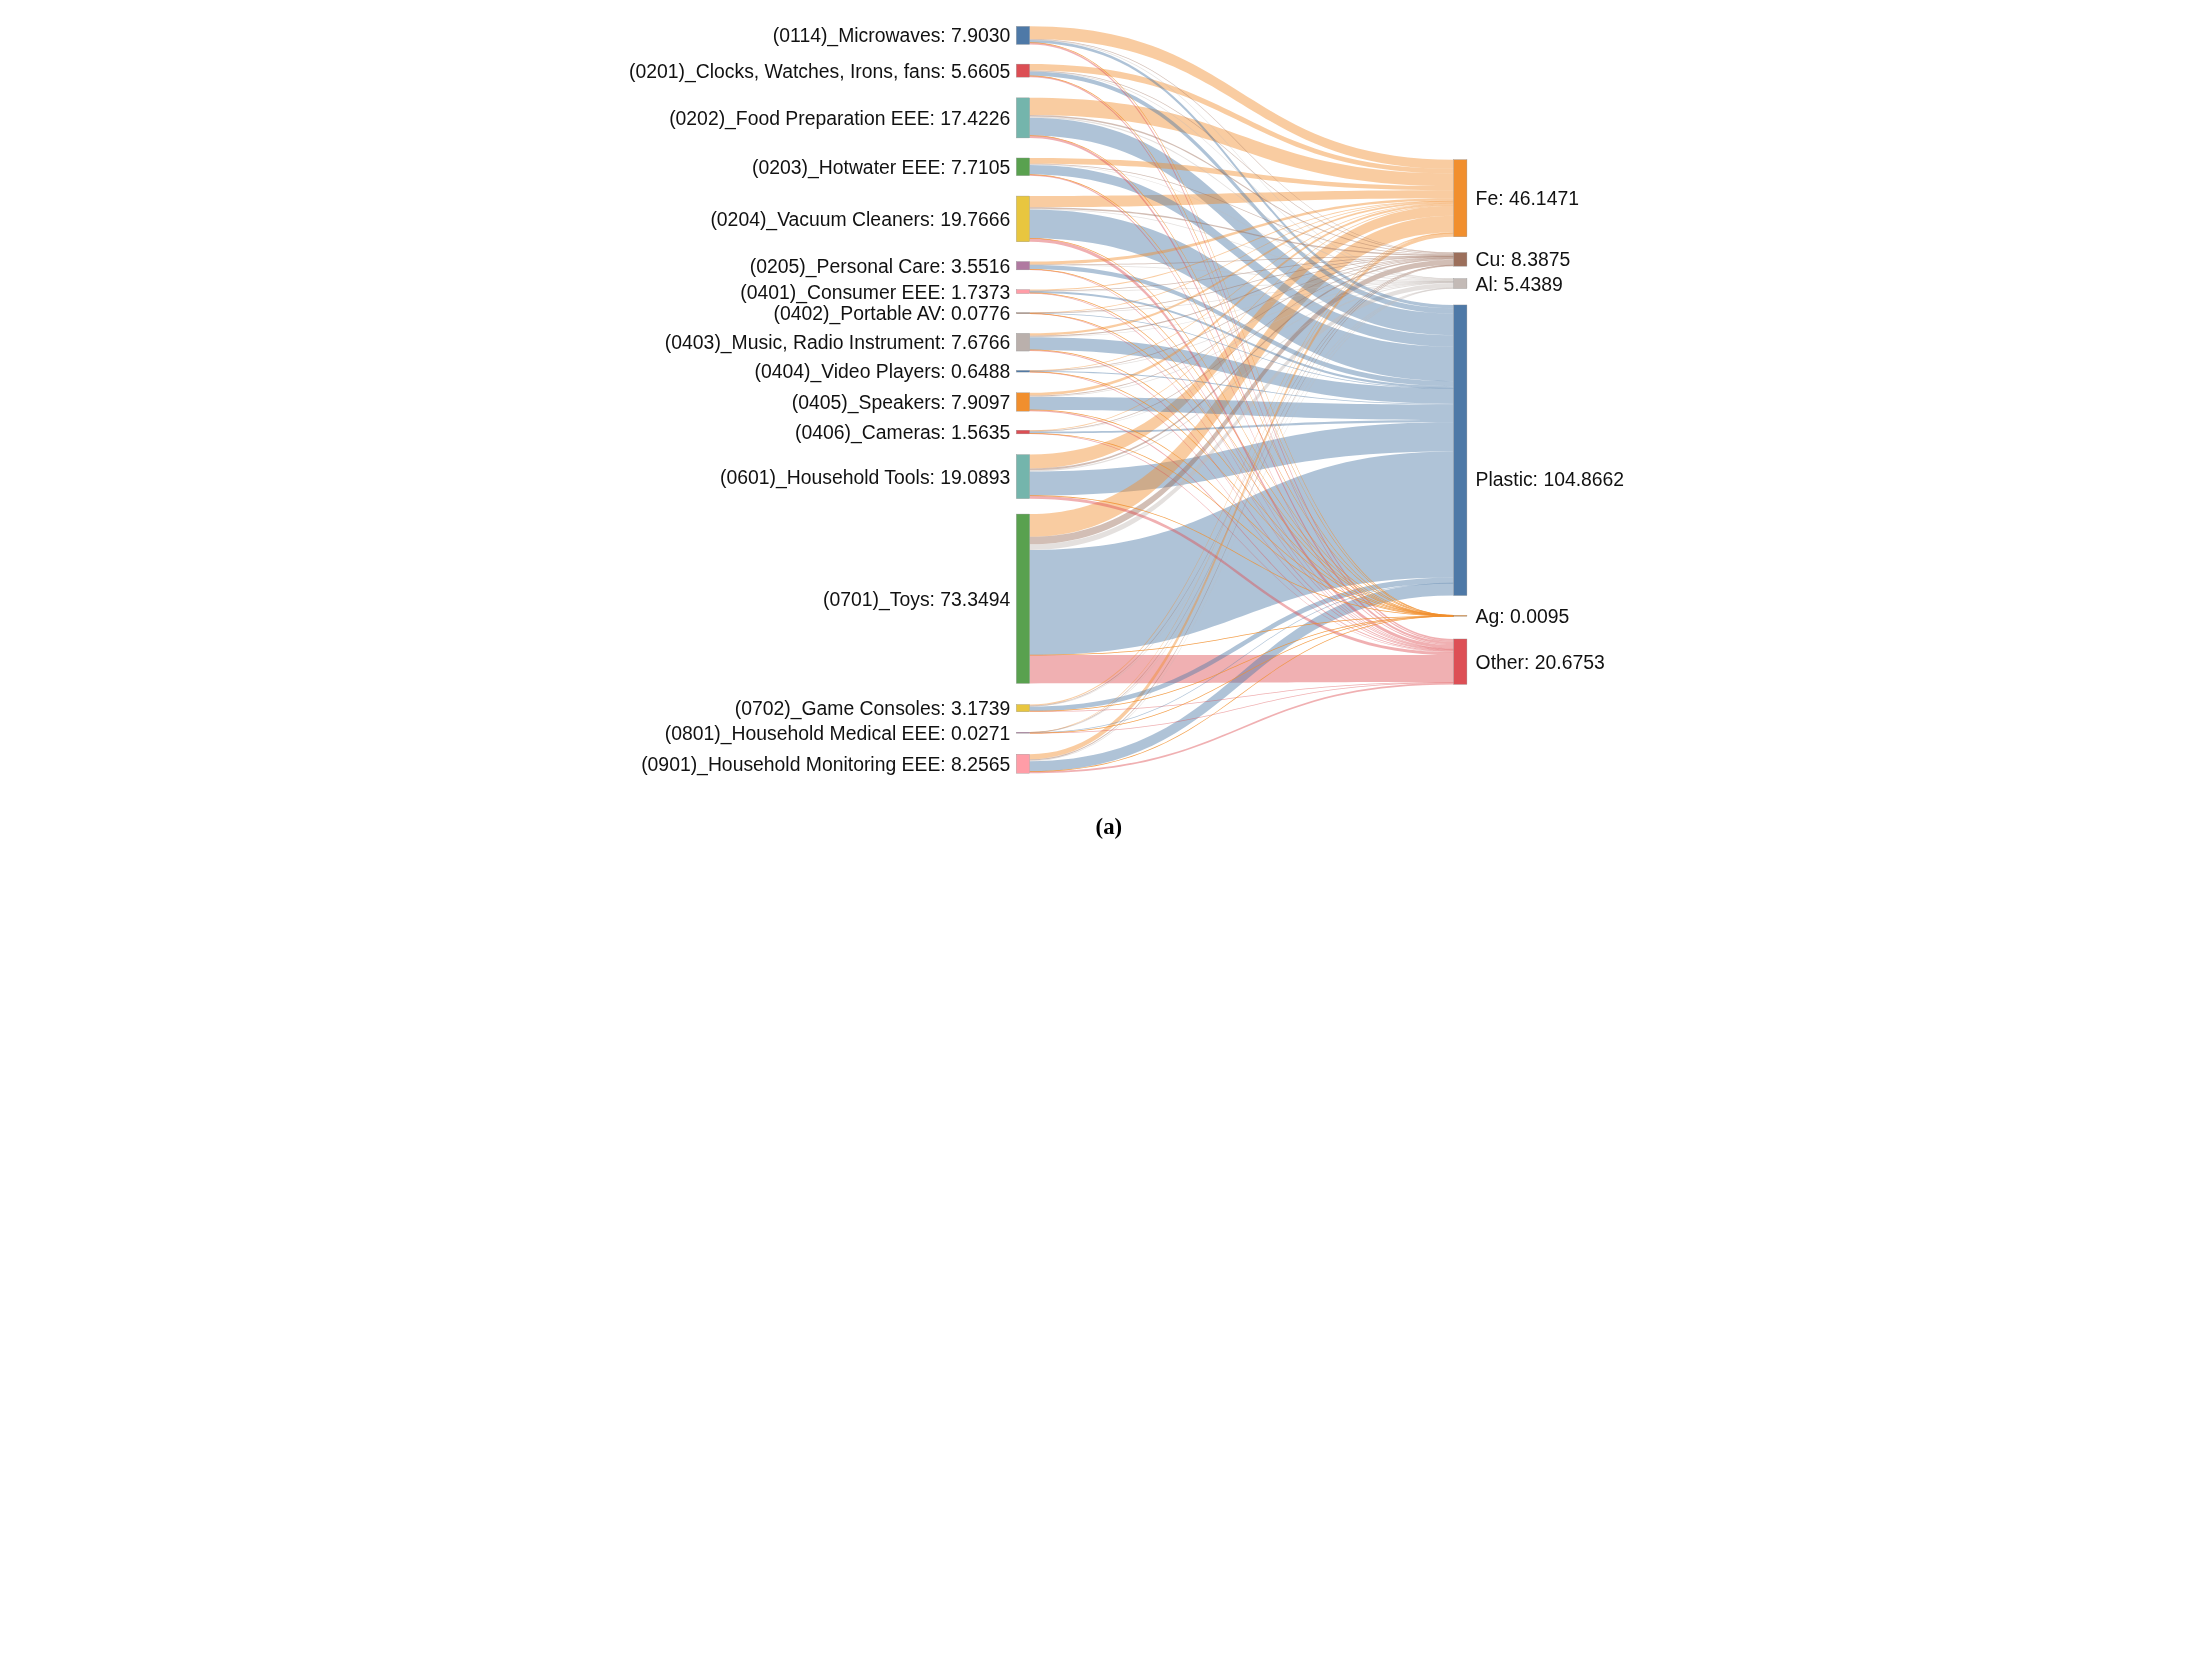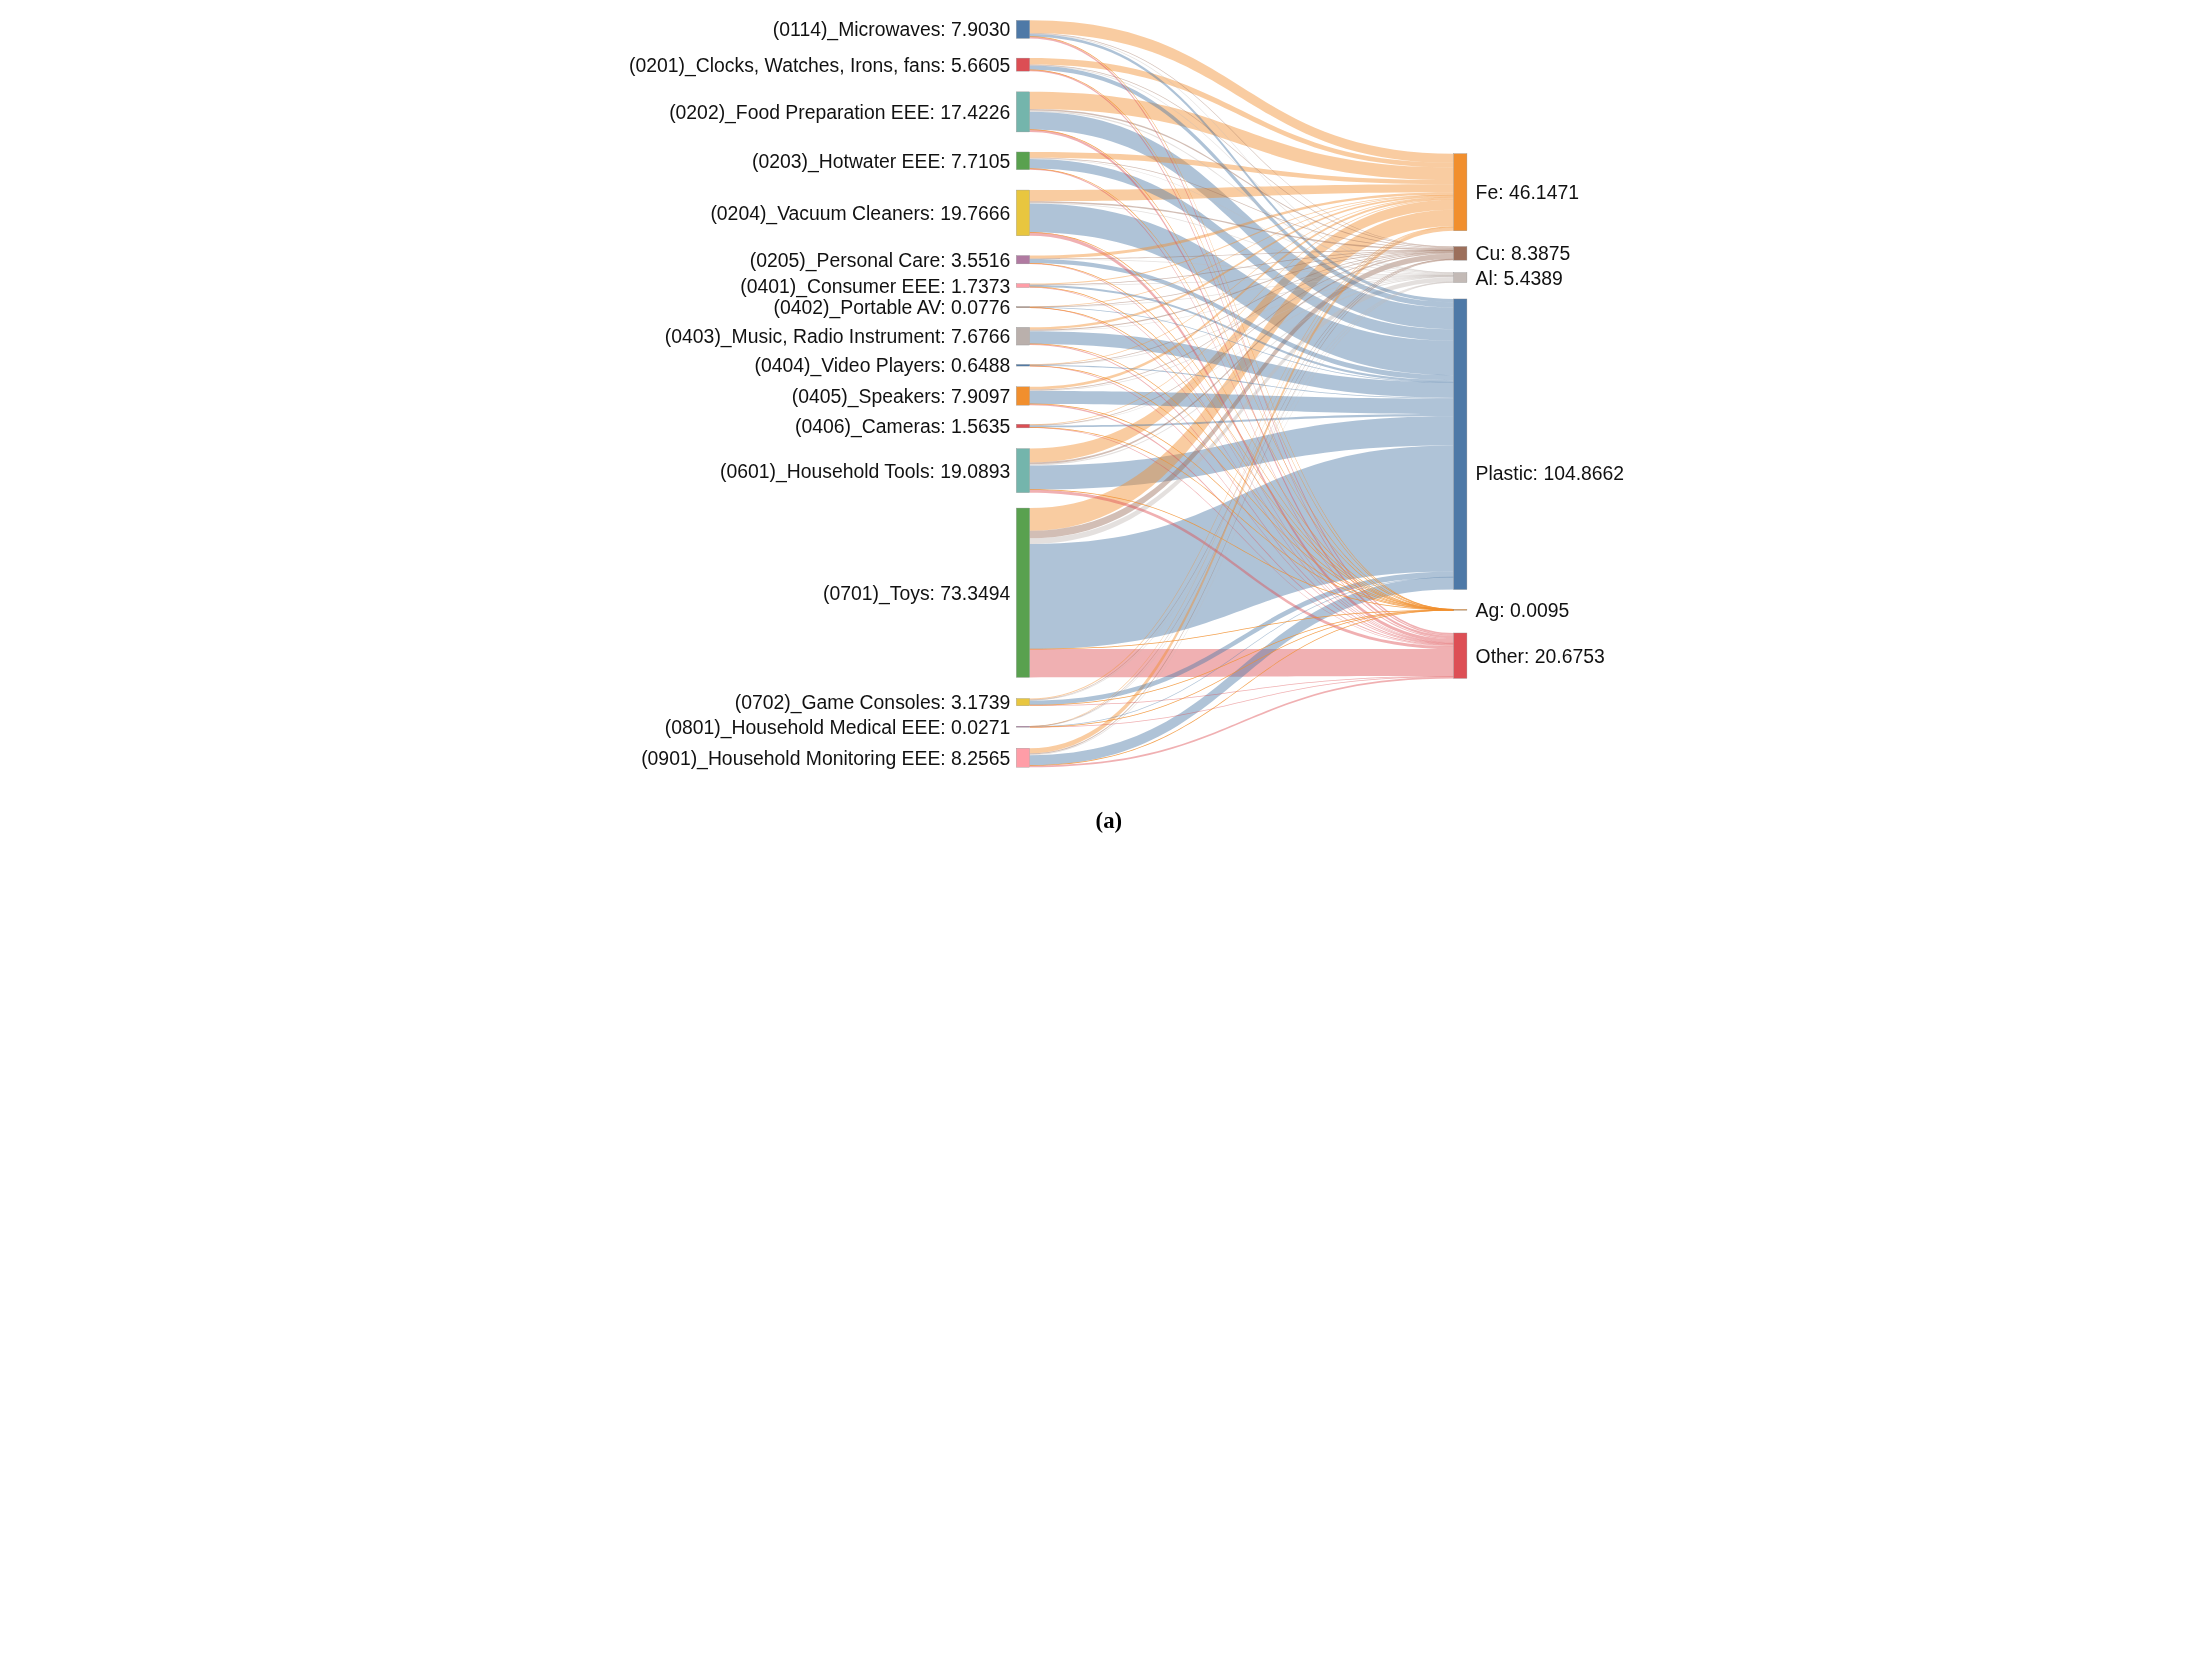--- a/index.html
+++ b/index.html
@@ -1,19 +1,19 @@
 <!DOCTYPE html>
 <html style="font-size:10.7px"><head>
 <meta charset="utf-8">
 <style>
   html,body{margin:0;padding:0;background:#ffffff;}
   .figure-wrap{
     width:100%;
     max-width:1103px;
-    margin:6px auto;
+    margin:12px auto;
     background:#ffffff;
     font-family:"Liberation Sans", sans-serif;
   }
   svg{display:block;width:100%;height:auto;}
   .node-label{
     font-family:"Liberation Sans", sans-serif;
     fill:#111111;
   }
   .caption{
     font-family:"Liberation Serif", serif;

